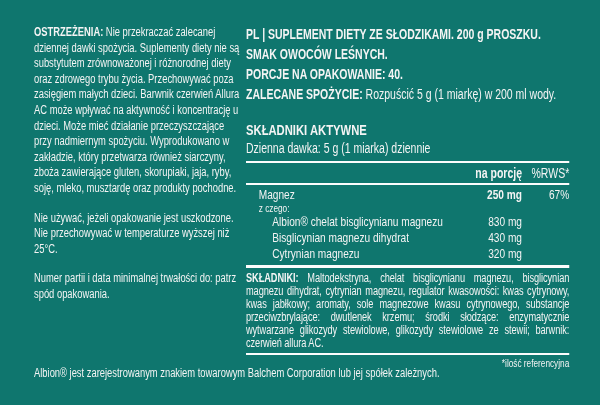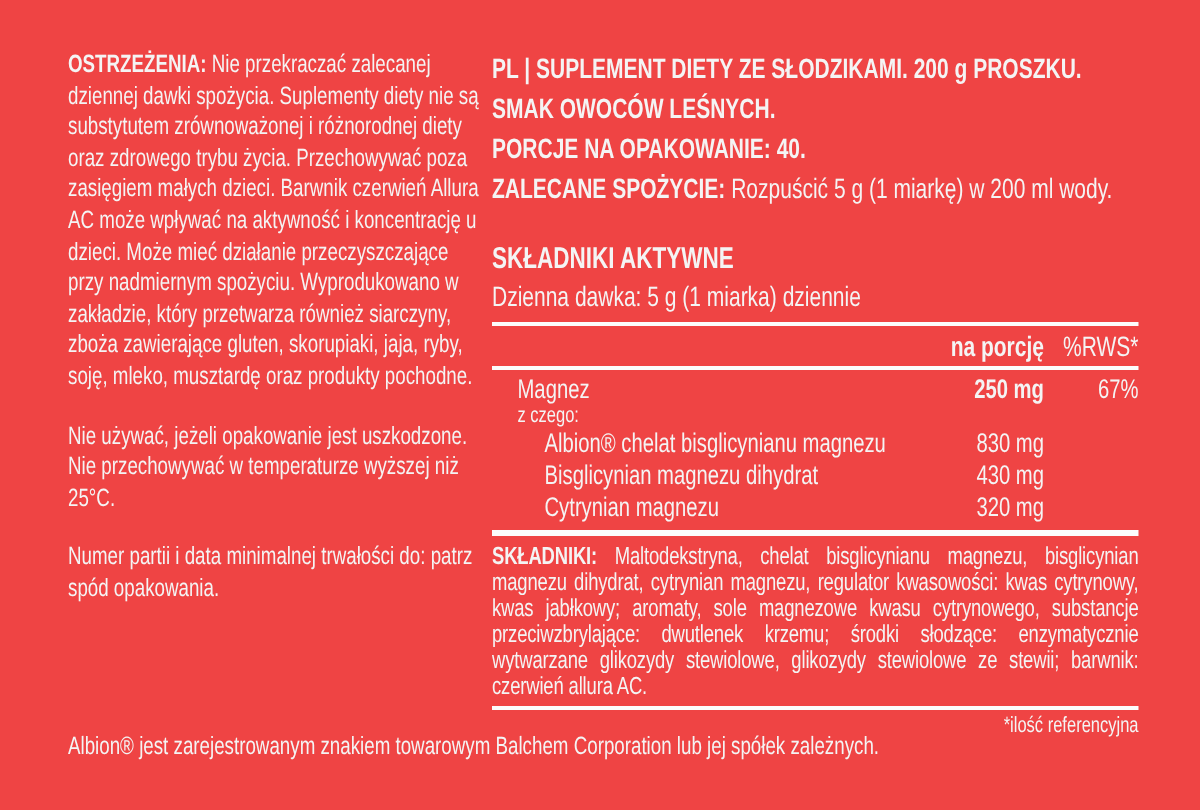--- a/index.html
+++ b/index.html
@@ -1,18 +1,18 @@
 <!DOCTYPE html>
 <html lang="pl"><head>
 <meta charset="utf-8">
 <style>
   html,body { margin:0; padding:0; background:#000; }
   .label {
     position:relative; width:600px; height:405px; overflow:hidden;
-    background:#ef4444; color:#f4f4f4;
+    background:#0f766e; color:#f4f4f4;
     font-family:"Liberation Sans", sans-serif;
     -webkit-font-smoothing:antialiased;
   }
   .cond { transform:scaleX(0.75); transform-origin:0 0; }
 
   
   .left-col { position:absolute; left:34px; top:25px; width:276px;
               font-size:12.5px; line-height:15.6px; }
   .left-col p { margin:0 0 14px 0; }
   b { font-weight:bold; }

